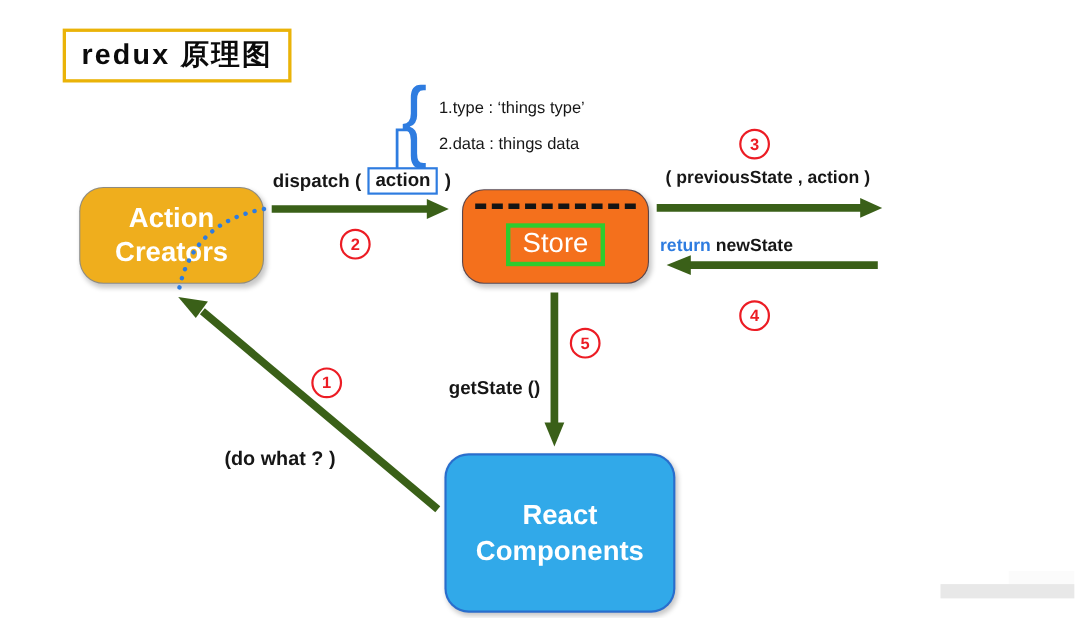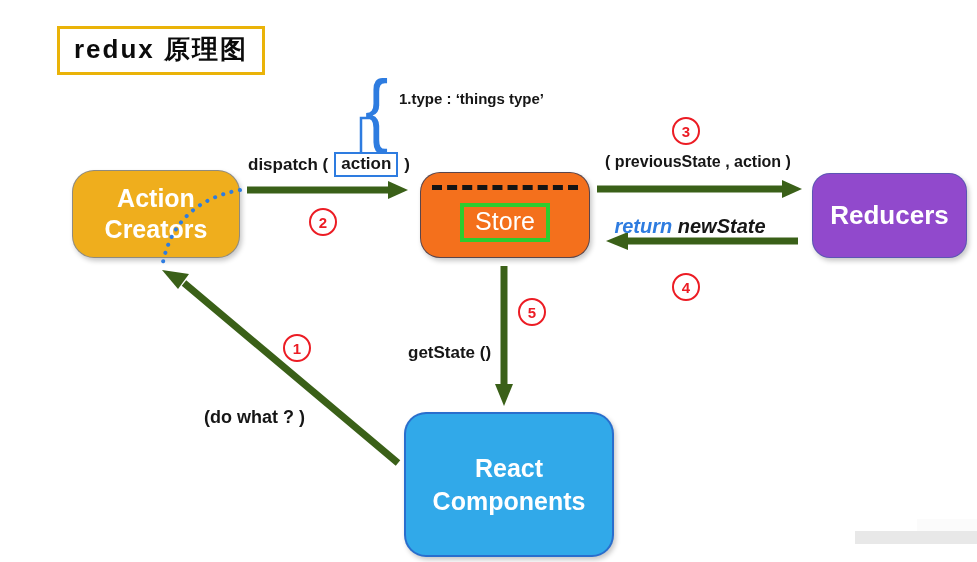--- a/index.html
+++ b/index.html
@@ -94,36 +94,36 @@
     position: absolute;
     z-index: 6;
     font-weight: bold;
     color: #161616;
     white-space: nowrap;
   }
   .lbl-dispatch { left: 248px; top: 152px; font-size: 17px;
                   display: flex; align-items: center; gap: 6px; }
   .action-chip { border: 2px solid #2E7CE0; padding: 0 5px 1px 5px; }
   .lbl-prev    { left: 593px; top: 153px; width: 210px; text-align: center; font-size: 16px; }
-  .lbl-return  { left: 600px; top: 215px; width: 180px; text-align: center; font-size: 20px; font-style: italic; }
+  .lbl-return  { left: 600px; top: 215px; width: 180px; font-size: 16px; }
   .kw-blue     { color: #2E7CE0; }
   .lbl-getstate{ left: 408px; top: 343px; width: 90px; text-align: left; font-size: 17px; }
   .lbl-dowhat  { left: 204px; top: 407px; font-size: 18px; }
   
   .brace {
     position: absolute;
     left: 363px; top: 68px;
     z-index: 6;
     font-size: 82px;
     font-weight: normal;
     line-height: 82px;
     color: #2E7CE0;
     transform: scaleX(0.85);
   }
-  .ann-line { position: absolute; z-index: 6; font-weight: bold; font-size: 15px; color: #161616; }
+  .ann-line { position: absolute; z-index: 6; font-weight: normal; font-size: 15px; color: #161616; }
   .ann-1 { left: 399px; top: 90px; }
   .ann-2 { left: 399px; top: 122px; }
   
   .badge {
     position: absolute;
     z-index: 7;
     width: 28px; height: 28px;
     border: 2px solid #EC1C24;
     border-radius: 50%;
     color: #EC1C24;
@@ -145,30 +145,30 @@
 </style>
 </head>
 <body>
 
 <div class="canvas">
 
   <div class="title-box">redux 原理图</div>
 
   <div class="brace">{</div>
   <div class="ann-line ann-1">1.type : ‘things type’</div>
+  <div class="ann-line ann-2">2.data :  things data</div>
 
   <div class="node node-action" style="background: rgb(239, 174, 29);">Action
 Creators</div>
 
   <div class="node node-store" style="background: rgb(244, 112, 28);">
     <div class="store-dash"></div>
     <div class="store-label">Store</div>
   </div>
 
-  <div class="node node-reducers" style="background: rgb(145, 73, 204);">Reducers</div>
 
   <div class="node node-react" style="background: rgb(49, 169, 233);">React
 Components</div>
 
   <svg class="overlay" width="977" height="562" viewBox="0 0 977 562">
 
     <g>
       <line class="arrow-line" x1="247" y1="190" x2="390" y2="190"></line>
       <polygon class="arrow-head" points="388,181 408,190 388,199"></polygon>
     </g>

